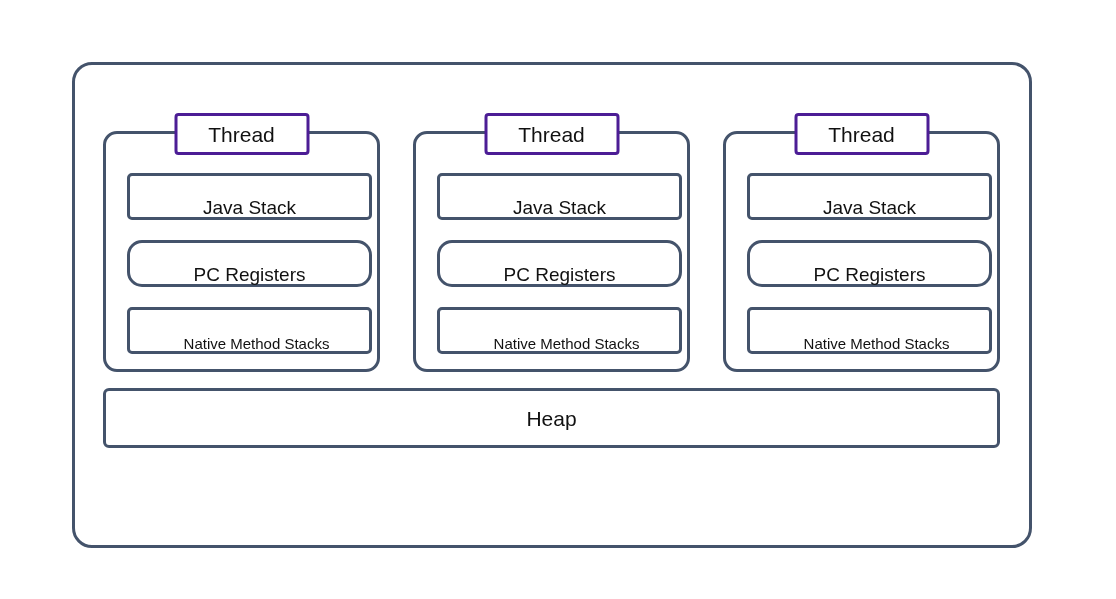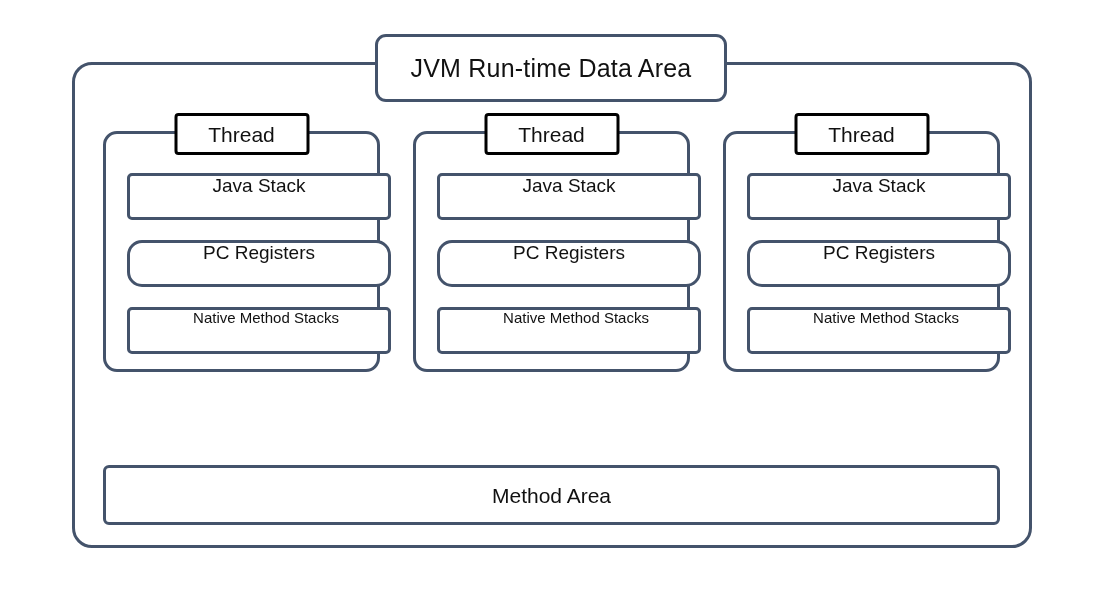--- a/index.html
+++ b/index.html
@@ -77,46 +77,46 @@
 
   
   .thread-chip {
     position: absolute;
     top: -21px;
     left: 50%;
     transform: translateX(-50%);
     width: 135px;
     height: 42px;
     box-sizing: border-box;
-    border: 3px solid #000000;
+    border: 3px solid #4c1d95;
     border-radius: 4px;
     background: #ffffff;
     display: flex;
     align-items: center;
     justify-content: center;
     z-index: 4;
   }
   .thread-chip .chip-text {
     font-size: 21px;
     line-height: 1;
     white-space: nowrap;
   }
 
   
   .inner-box {
     position: absolute;
     left: 21px;
-    width: 264px;
+    width: 245px;
     height: 47px;
     box-sizing: border-box;
     border: 3px solid #44536b;
     border-radius: 5px;
     background: #ffffff;
     display: flex;
-    align-items: flex-start;
+    align-items: flex-end;
     justify-content: center;
   }
   .inner-box.slot-0 { top: 39px; }
   .inner-box.slot-1 { top: 106px; border-radius: 15px; }
   .inner-box.slot-2 { top: 173px; }
 
   .inner-box .inner-text {
     font-size: 19px;
     line-height: 1;
     white-space: nowrap;
@@ -149,23 +149,20 @@
     white-space: nowrap;
   }
 </style>
 </head>
 <body>
 
 <div class="stage">
 
   <div class="outer-box"></div>
 
-  <div class="title-chip">
-    <span class="title-text">JVM Run-time Data Area</span>
-  </div>
 
   <div class="thread-box" id="thread-0">
     <div class="thread-chip">
       <span class="chip-text">Thread</span>
     </div>
     <div class="inner-box slot-0">
       <span class="inner-text">Java Stack</span>
     </div>
     <div class="inner-box slot-1">
       <span class="inner-text">PC Registers</span>
@@ -198,17 +195,17 @@
       <span class="inner-text">Java Stack</span>
     </div>
     <div class="inner-box slot-1">
       <span class="inner-text">PC Registers</span>
     </div>
     <div class="inner-box slot-2 small">
       <span class="inner-text">Native Method Stacks</span>
     </div>
   </div>
 
-  <div class="shared-box" id="shared-1">
-    <span class="shared-text">Method Area</span>
+  <div class="shared-box" id="shared-0">
+    <span class="shared-text">Heap</span>
   </div>
 
 </div>
 
 </body></html>

